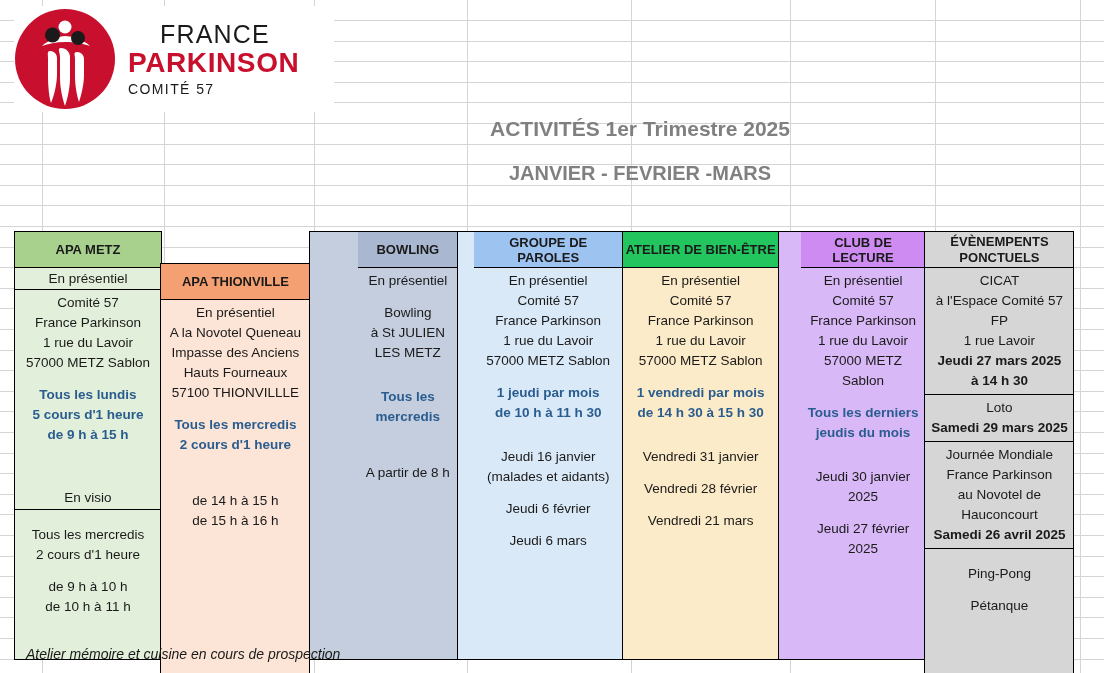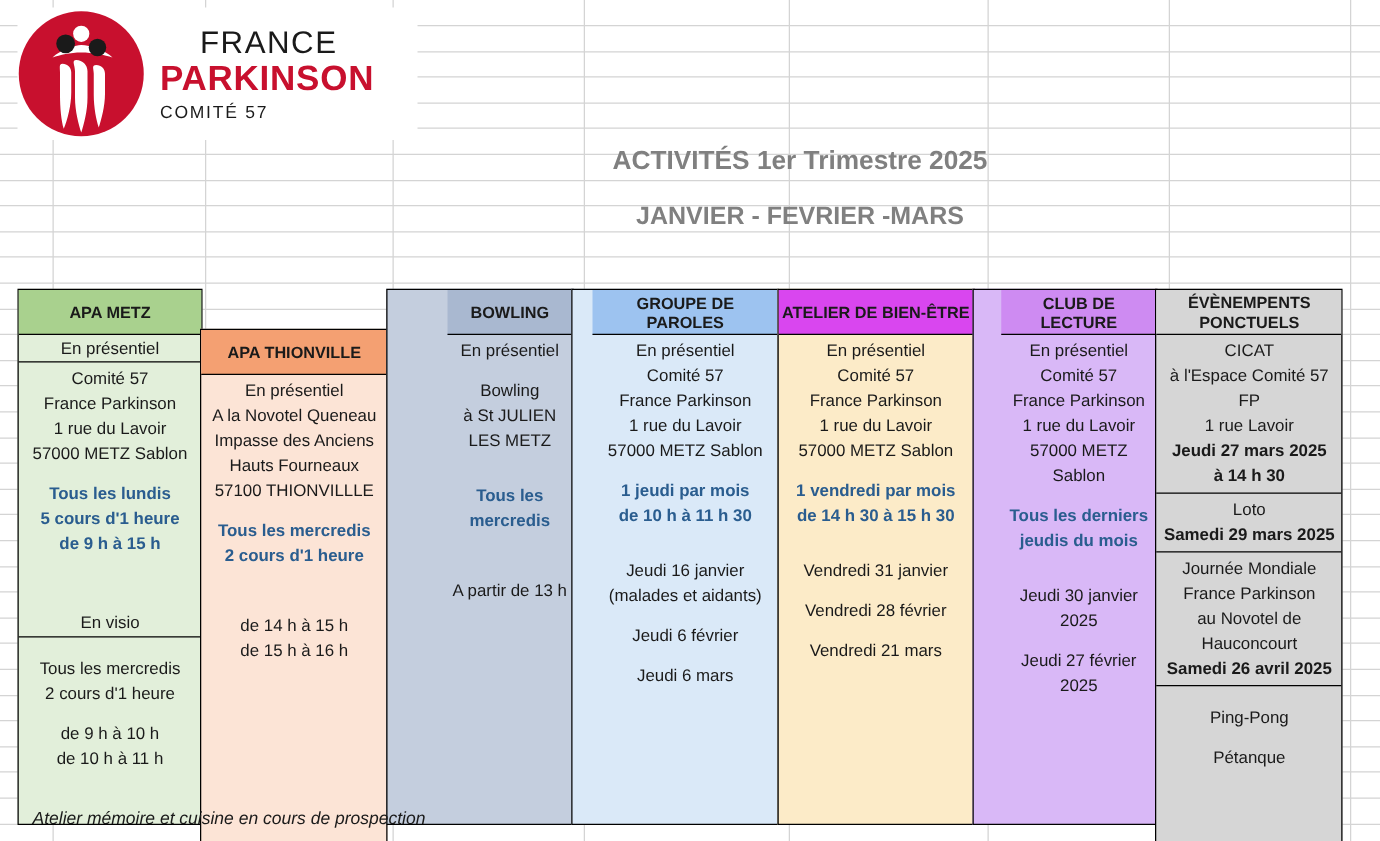--- a/index.html
+++ b/index.html
@@ -57,21 +57,21 @@
   .c4{width:166px;}
   .c5{width:158px;}
   .c6{width:148px;padding-left:22px;}
   .c7{width:150px;}
 
   
   .bg1{background:#E2EFDA;} .h1{background:#A9D18E;}
   .bg2{background:#FCE4D6;} .h2{background:#F4A072;}
   .bg3{background:#C4CEDE;} .h3{background:#A9B8D0;}
   .bg4{background:#DAE9F8;} .h4{background:#9DC3F0;}
-  .bg5{background:#FCEBC8;} .h5{background:#d946ef;}
+  .bg5{background:#FCEBC8;} .h5{background:#22c55e;}
   .bg6{background:#D9B8F7;} .h6{background:#CE8BF2;}
   .bg7{background:#D6D6D6;} .h7{background:#D6D6D6;}
 
   #footer-note{position:absolute;left:26px;top:646px;z-index:3;
                font-size:14px;font-style:italic;color:#1a1a1a;}
 </style>
 </head>
 <body>
 
 <div id="grid">
@@ -192,21 +192,21 @@
         <div class="">En présentiel</div>
         <div class="sp"></div>
         <div class="">Bowling</div>
         <div class="">à St JULIEN LES METZ</div>
         <div class="sp"></div>
         <div class="sp"></div>
         <div class="blue">Tous les mercredis</div>
         <div class="sp"></div>
         <div class="sp"></div>
         <div class="sp"></div>
-        <div class="">A partir de 13 h</div>
+        <div class="">A partir de 8 h</div>
       </div>
     </div>
     <div class="col c4 bg4" style="height: 429px; padding-left: 16px;">
       <div class="hdr h4">GROUPE DE PAROLES</div>
       <div class="cell grow-fill">
         <div class="">En présentiel</div>
         <div class="">Comité 57</div>
         <div class="">France Parkinson</div>
         <div class="">1 rue du Lavoir</div>
         <div class="">57000 METZ Sablon</div>

